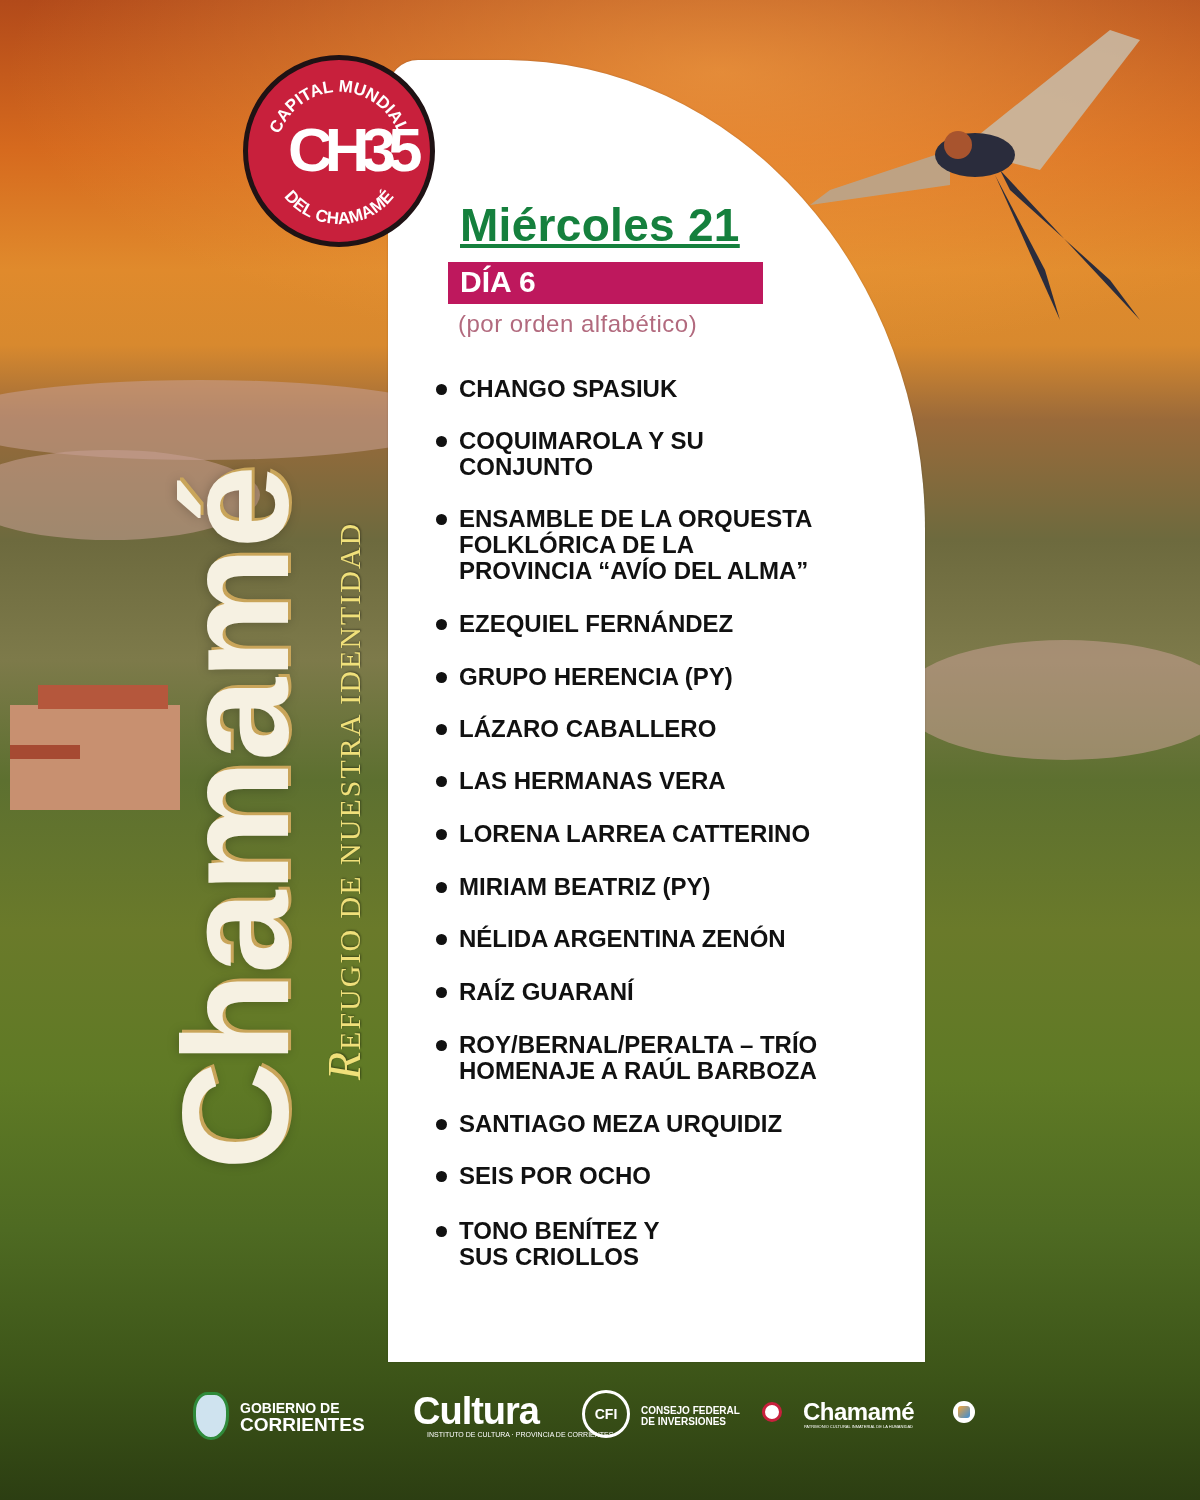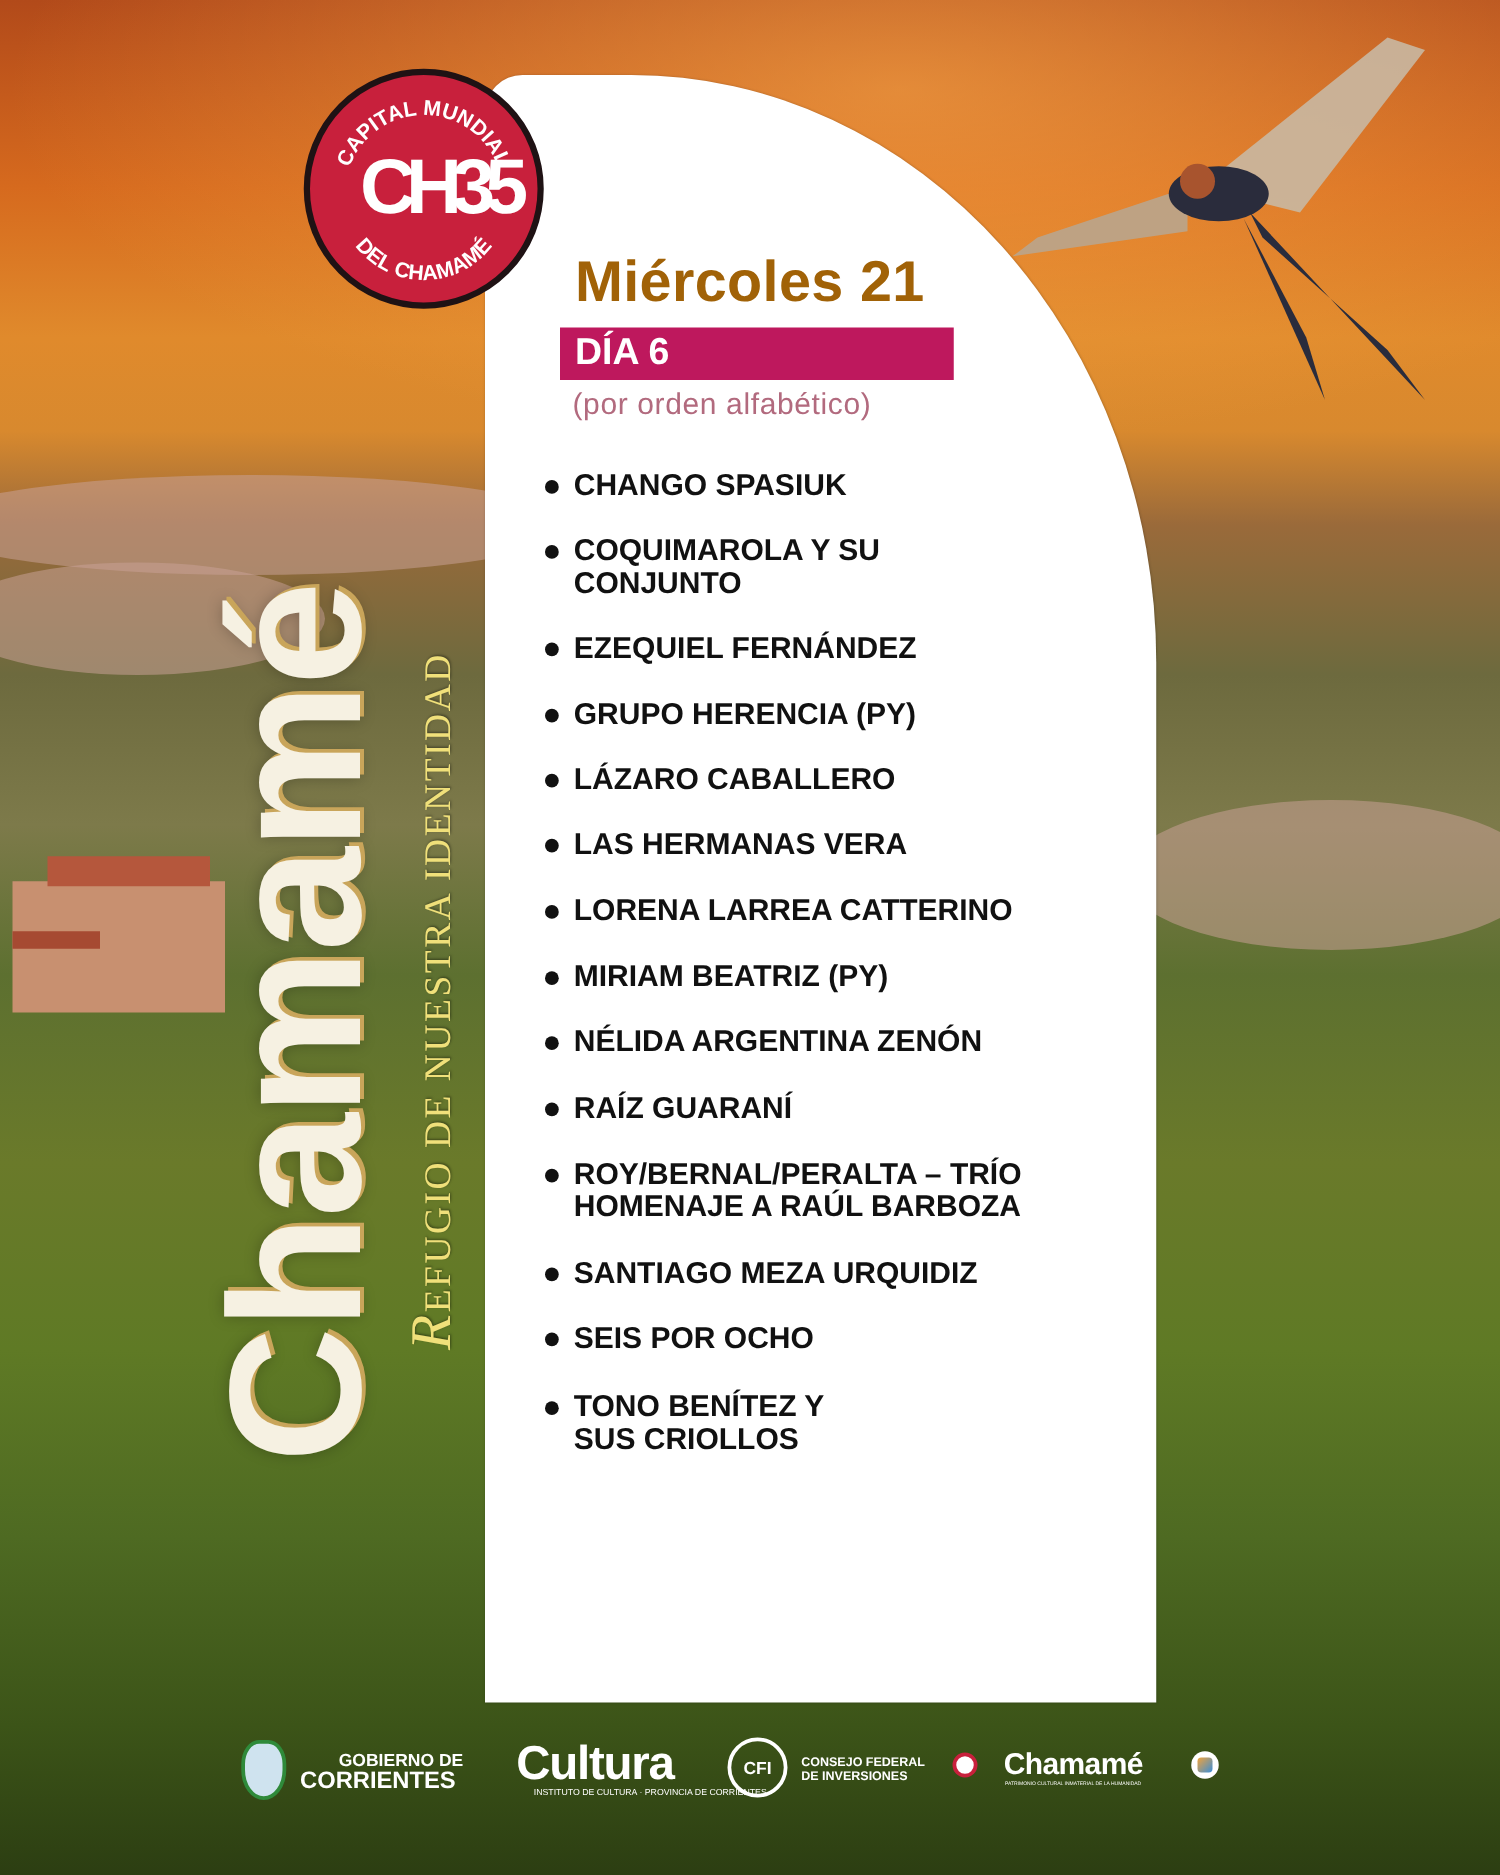--- a/index.html
+++ b/index.html
@@ -7,33 +7,33 @@
     background:linear-gradient(180deg,#b24a1a 0%,#d66a1e 10%,#e08a2c 18%,#d8892e 23%,#9a6a3a 28%,#6d6a3e 36%,#7d7a4a 44%,#5d7030 52%,#6a7a2a 62%,#5f7a25 72%,#4e6a22 82%,#3c5418 92%,#2c3e12 100%);}
   .sky-glow{position:absolute;left:0;top:0;width:1200px;height:360px;background:radial-gradient(ellipse at 60% 20%,rgba(255,180,80,.55),rgba(255,140,40,0) 70%);}
   .river{position:absolute;border-radius:50%;background:rgba(200,160,150,.55);}
   .house{position:absolute;left:10px;top:705px;width:170px;height:105px;background:#c89070;}
   .house::before{content:"";position:absolute;left:28px;top:-20px;width:130px;height:24px;background:#b5573c;}
   .house .roof2{position:absolute;left:0;top:40px;width:70px;height:14px;background:#a64a32;}
   .card{position:absolute;left:388px;top:60px;width:537px;height:1302px;background:#fff;border-top-left-radius:30px;border-top-right-radius:420px 470px;box-shadow:0 0 2px rgba(0,0,0,.2);}
   .badge{position:absolute;left:243px;top:55px;width:192px;height:192px;border-radius:50%;background:#c8203c;border:5px solid #1f1214;box-sizing:border-box;}
   .badge .ring{position:absolute;inset:0;}
   .badge .logo{position:absolute;left:40px;top:50px;width:110px;height:80px;color:#fff;font:900 62px "Liberation Sans",sans-serif;letter-spacing:-8px;text-align:right;line-height:80px;}
-  .title{position:absolute;left:460px;top:198px;font:bold 46px "Liberation Sans",sans-serif;color:#a16207;letter-spacing:.3px;}
+  .title{position:absolute;left:460px;top:198px;font:bold 46px "Liberation Sans",sans-serif;color:#15803d;letter-spacing:.3px;text-decoration:underline;}
   .daybar{position:absolute;left:448px;top:262px;width:315px;height:42px;background:#be185d;}
   .daybar span{position:absolute;left:12px;top:3px;color:#fff;font:bold 30px "Liberation Sans",sans-serif;}
   .subtitle{position:absolute;left:458px;top:310px;font:24px "Liberation Sans",sans-serif;color:#b26a7e;letter-spacing:.5px;}
   .list{position:absolute;left:436px;top:376px;width:460px;margin:0;padding:0;list-style:none;}
   .list li{position:relative;padding-left:23px;font:bold 24px "Liberation Sans",sans-serif;color:#111;line-height:26px;white-space:pre-line;}
   .list li::before{content:"";position:absolute;left:0;top:8px;width:11px;height:11px;border-radius:50%;background:#111;}
   .vbrand{position:absolute;left:150px;top:1170px;transform-origin:0 0;transform:rotate(-90deg);font:bold 150px "Liberation Sans",sans-serif;color:#f6f1e2;letter-spacing:-2px;text-shadow:3px 3px 0 #c9a55a,0 0 12px rgba(0,0,0,.25);white-space:nowrap;}
   .vtag{position:absolute;left:318px;top:1080px;transform-origin:0 0;transform:rotate(-90deg);font:30px "Liberation Serif",serif;color:#f0e07a;letter-spacing:2px;white-space:nowrap;text-shadow:1px 1px 2px rgba(0,0,0,.4);}
   .vtag .cap{font-size:46px;font-style:italic;}
   .bird{position:absolute;left:810px;top:20px;width:360px;height:310px;}
   .shield{position:absolute;left:193px;top:1392px;width:36px;height:48px;border-radius:40% 40% 50% 50%;background:#cfe3ef;border:3px solid #2f8a3a;box-sizing:border-box;}
-  .gob1{position:absolute;left:240px;top:1400px;font:bold 14px "Liberation Sans",sans-serif;color:#fff;margin-left:31px;}
+  .gob1{position:absolute;left:240px;top:1400px;font:bold 14px "Liberation Sans",sans-serif;color:#fff;}
   .gob2{position:absolute;left:240px;top:1414px;font:bold 19px "Liberation Sans",sans-serif;color:#fff;}
   .cult{position:absolute;left:413px;top:1390px;font:bold 38px "Liberation Sans",sans-serif;color:#fff;letter-spacing:-1px;}
   .cult-sub{position:absolute;left:427px;top:1431px;font:7px "Liberation Sans",sans-serif;color:#fff;}
   .cfi{position:absolute;left:582px;top:1390px;width:48px;height:48px;border-radius:50%;border:3px solid #fff;box-sizing:border-box;color:#fff;font:bold 14px "Liberation Sans",sans-serif;text-align:center;line-height:42px;}
   .cfi-txt{position:absolute;left:641px;top:1405px;font:bold 10px "Liberation Sans",sans-serif;color:#fff;line-height:11px;}
   .pat{position:absolute;left:762px;top:1402px;width:20px;height:20px;border-radius:50%;background:#fff;border:3px solid #c8203c;box-sizing:border-box;}
   .chm{position:absolute;left:803px;top:1398px;font:bold 24px "Liberation Sans",sans-serif;color:#fff;letter-spacing:-.5px;}
   .chm-sub{position:absolute;left:804px;top:1424px;font:4px "Liberation Sans",sans-serif;color:#fff;}
   .unesco{position:absolute;left:953px;top:1401px;width:22px;height:22px;border-radius:50%;background:#fff;}
   .unesco::after{content:"";position:absolute;left:5px;top:5px;width:12px;height:12px;border-radius:3px;background:linear-gradient(135deg,#f2a33a,#3a8ed8);}
@@ -78,20 +78,23 @@
 <div class="title">Miércoles 21</div>
 <div class="daybar">
     <span>DÍA 6</span>
   </div>
 <div class="subtitle">(por orden alfabético)</div>
 
 <ul class="list">
   <li style="margin-bottom:26px;">CHANGO SPASIUK</li>
   <li style="margin-bottom:26px;">COQUIMAROLA Y SU
 CONJUNTO</li>
+  <li style="margin-bottom:27px;">ENSAMBLE DE LA ORQUESTA
+FOLKLÓRICA DE LA
+PROVINCIA “AVÍO DEL ALMA”</li>
   <li style="margin-bottom:27px;">EZEQUIEL FERNÁNDEZ</li>
   <li style="margin-bottom:26px;">GRUPO HERENCIA (PY)</li>
   <li style="margin-bottom:26px;">LÁZARO CABALLERO</li>
   <li style="margin-bottom:27px;">LAS HERMANAS VERA</li>
   <li style="margin-bottom:27px;">LORENA LARREA CATTERINO</li>
   <li style="margin-bottom:26px;">MIRIAM BEATRIZ (PY)</li>
   <li style="margin-bottom:27px;">NÉLIDA ARGENTINA ZENÓN</li>
   <li style="margin-bottom:27px;">RAÍZ GUARANÍ</li>
   <li style="margin-bottom:27px;">ROY/BERNAL/PERALTA – TRÍO
 HOMENAJE A RAÚL BARBOZA</li>

